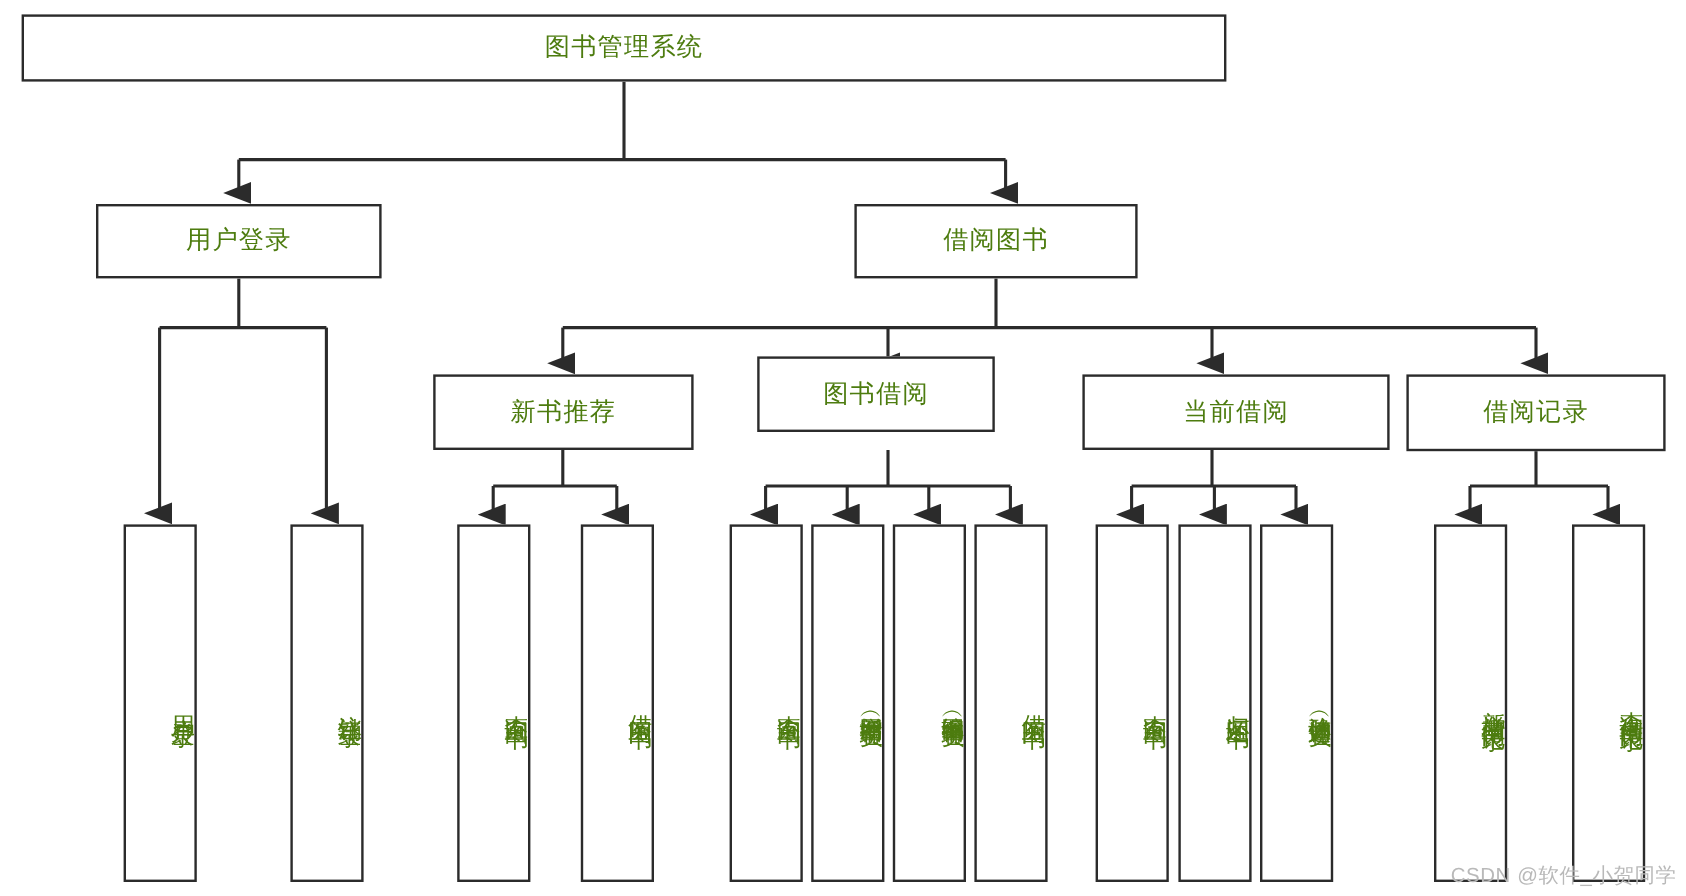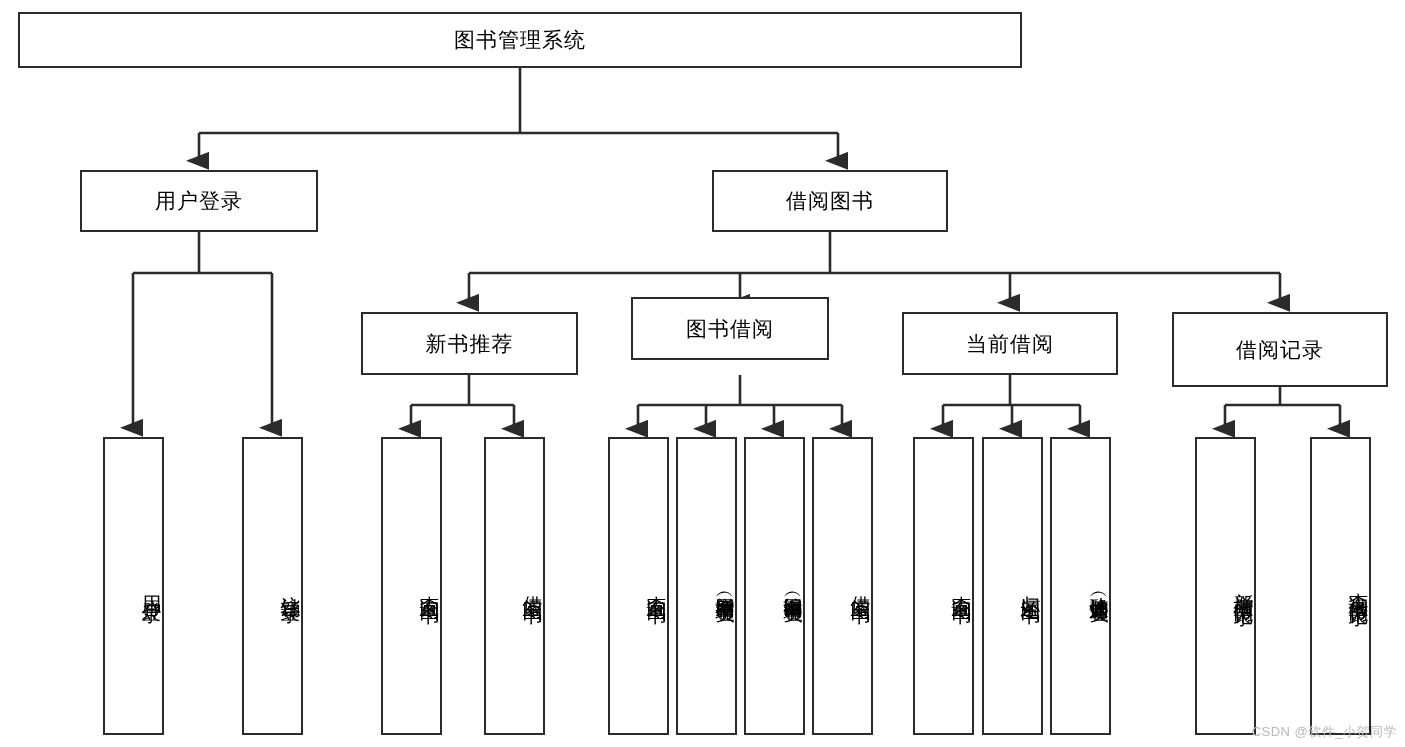--- a/index.html
+++ b/index.html
@@ -28,21 +28,21 @@
     height: 747px;
   }
   .node-box {
     position: absolute;
     box-sizing: border-box;
     border: 2.5px solid #2b2b2b;
     background: #ffffff;
     display: flex;
     align-items: center;
     justify-content: center;
-    color: #000000;
+    color: #4d7c0f;
   }
   .node-box.horiz {
     font-size: 21px;
     letter-spacing: 1px;
     line-height: 1.2;
   }
   .node-box.vert {
     writing-mode: vertical-rl;
     text-orientation: upright;
     font-size: 20px;
@@ -58,21 +58,21 @@
     font-size: 19px;
     letter-spacing: 1px;
   }
   .node-label {
     display: block;
   }
   #watermark {
     position: absolute;
     right: 8px;
     bottom: 6px;
-    font-size: 13px;
+    font-size: 17px;
     color: #b9b9b9;
     letter-spacing: 0.5px;
     white-space: nowrap;
     pointer-events: none;
   }
 </style>
 </head>
 <body>
 
 <div id="diagram-root">
@@ -138,24 +138,24 @@
   <div class="node-box horiz" style="left:712px; top:170px; width:236px; height:62px;">
     <span class="node-label">借阅图书</span>
   </div>
 
   <div class="node-box horiz" style="left:361px; top:312px; width:217px; height:63px;align-items:center;">
     <span class="node-label">新书推荐</span>
   </div>
   <div class="node-box horiz" style="left:631px; top:297px; width:198px; height:63px;">
     <span class="node-label">图书借阅</span>
   </div>
-  <div class="node-box horiz" style="left:902px; top:312px; width:216px; height:63px;">
+  <div class="node-box horiz" style="left:902px; top:312px; width:256px; height:63px;">
     <span class="node-label">当前借阅</span>
   </div>
-  <div class="node-box horiz" style="left:1172px; top:312px; width:216px; height:75px;">
+  <div class="node-box horiz" style="left:1172px; top:312px; width:216px; height:64px;">
     <span class="node-label">借阅记录</span>
   </div>
 
   <div class="node-box vert" style="left:103px; top:437px; width:61px; height:298px;">
     <span class="node-label">用户登录</span>
   </div>
   <div class="node-box vert" style="left:242px; top:437px; width:61px; height:298px;">
     <span class="node-label">注销登录</span>
   </div>
 

